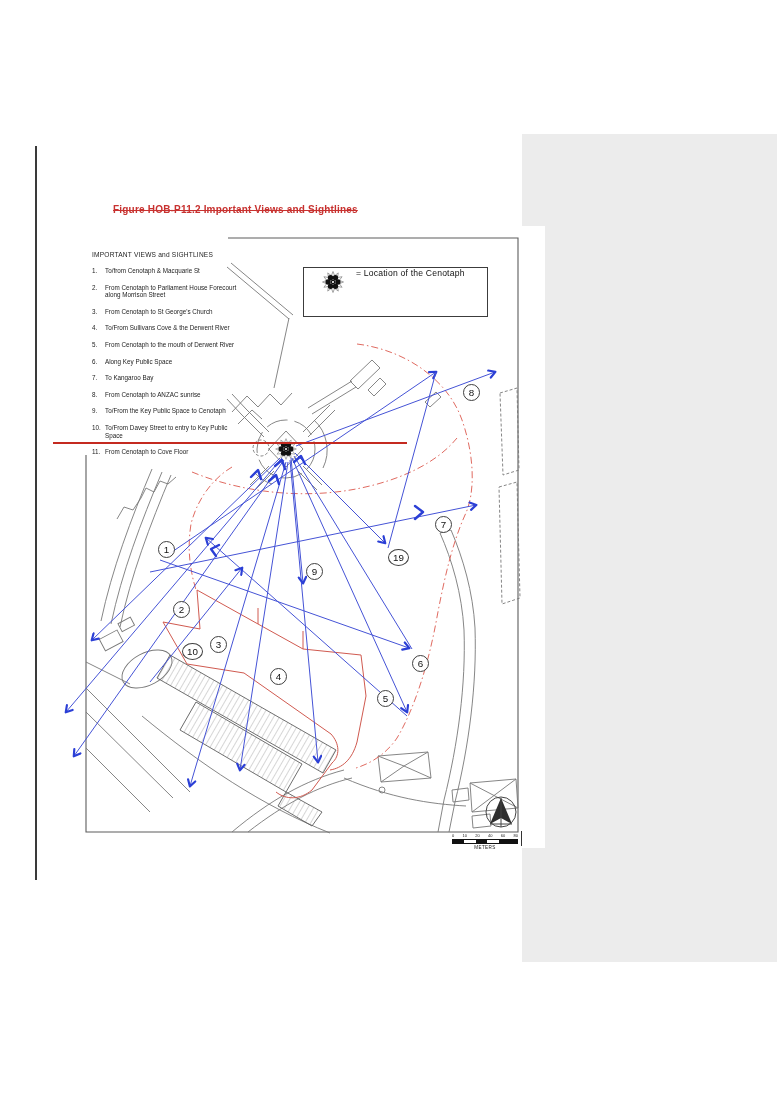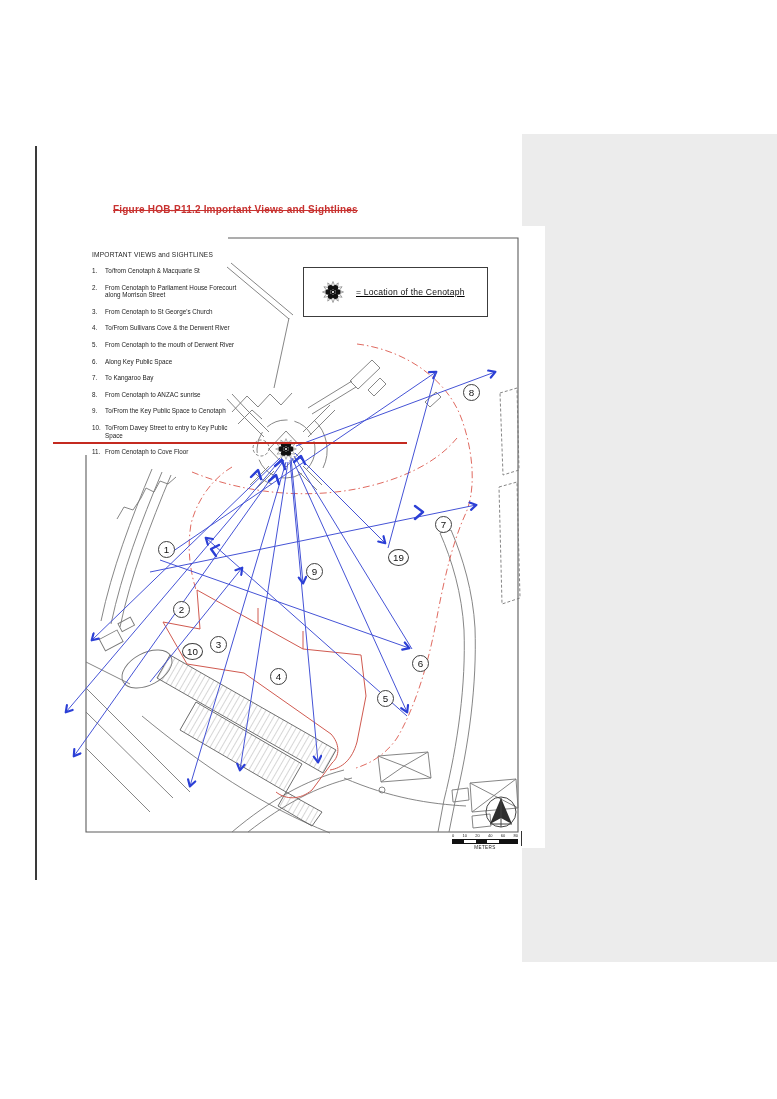--- a/index.html
+++ b/index.html
@@ -22,21 +22,21 @@
   #map-svg{position:absolute;left:0;top:0;z-index:1;}
   
   #legend{position:absolute;left:92px;top:251px;width:162px;z-index:3;color:#1c1c1c;}
   #legend .hd{font-size:6.6px;letter-spacing:.2px;margin-bottom:9px;}
   .li{display:flex;margin-bottom:9px;font-size:6.3px;line-height:7.6px;}
   .li .n{width:13px;flex:0 0 13px;}
   .li .t{width:142px;}
   
   #keybox{
     position:absolute;left:303px;top:267px;width:183px;height:48px;z-index:3;
-    border:1.4px solid #3c3c3c;background:#fff;display:flex;align-items:center;text-decoration:underline;
+    border:1.4px solid #3c3c3c;background:#fff;display:flex;
   }
   #keybox .ico{margin-left:15px;width:28px;height:28px;flex:0 0 28px;}
   #keybox .lab{font-size:8.6px;color:#111;margin-left:9px;letter-spacing:.2px;}
   
   .marker{
     position:absolute;z-index:6;height:15px;width:15px;border:1.1px solid #3f3f3f;border-radius:50%;
     background:rgba(255,255,255,.92);font-size:9.8px;line-height:15px;text-align:center;color:#111;
   }
   .marker.w{width:19px;}
   

